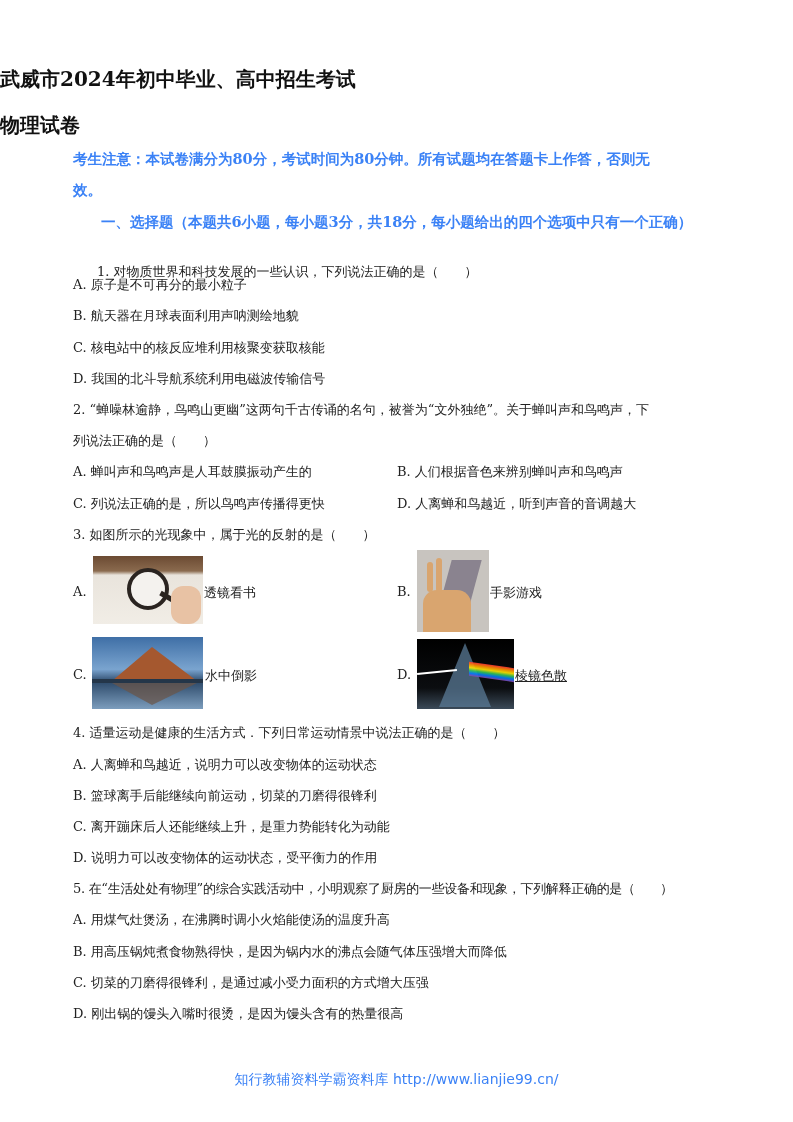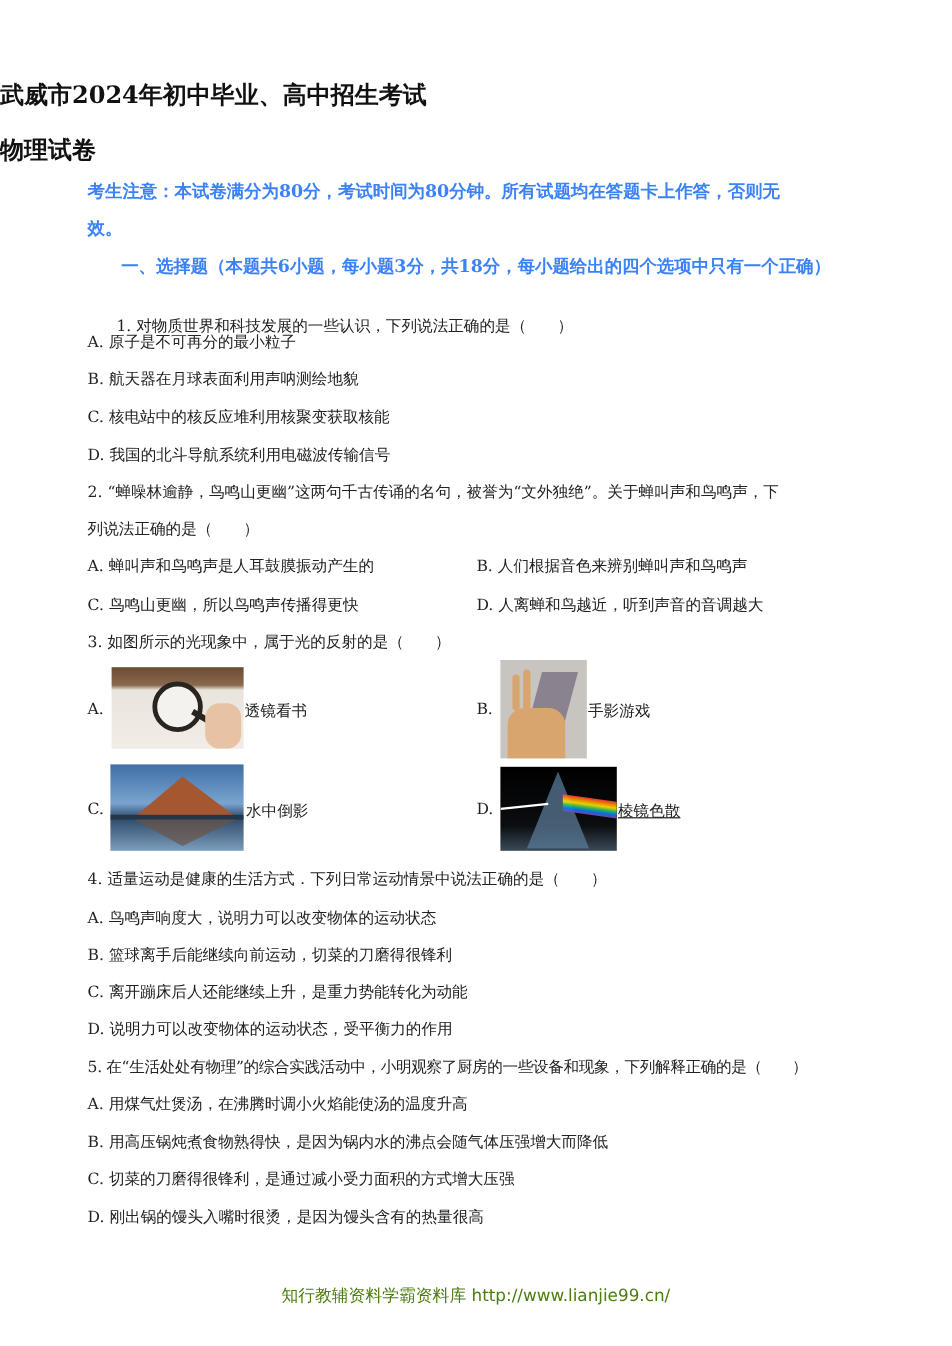--- a/index.html
+++ b/index.html
@@ -12,21 +12,21 @@
   .title {
     left: 0; width: 793px; text-align: left;
     font-weight: bold; font-size: 20px; color: #111;
   }
   .bold { font-weight: bold; font-size: 14.5px; color: #3b82f6; }
   .q { font-size: 13px; color: #222; }
   .img { position: absolute; overflow: hidden; }
   .footer {
     left: 0; width: 793px; text-align: center;
     font-family: "DejaVu Sans", "Liberation Sans", sans-serif;
-    font-size: 14px; color: #4d7c0f;
+    font-size: 14px; color: #3b82f6;
   }
 </style>
 </head>
 <body>
 
 <div class="abs title" style="top:66px;">武威市2024年初中毕业、高中招生考试</div>
 <div class="abs title" style="top:112px;">物理试卷</div>
 
 <div class="abs bold" style="left:73px;top:150px;">考生注意：本试卷满分为80分，考试时间为80分钟。所有试题均在答题卡上作答，否则无</div>
 <div class="abs bold" style="left:73px;top:181px;">效。</div>
@@ -38,21 +38,21 @@
   <div class="abs q" style="left:73px;top:307px;">B. 航天器在月球表面利用声呐测绘地貌</div>
   <div class="abs q" style="left:73px;top:339px;">C. 核电站中的核反应堆利用核聚变获取核能</div>
   <div class="abs q" style="left:73px;top:370px;">D. 我国的北斗导航系统利用电磁波传输信号</div>
 </div>
 
 <div>
   <div class="abs q" style="left:73px;top:401px;">2. “蝉噪林逾静，鸟鸣山更幽”这两句千古传诵的名句，被誉为“文外独绝”。关于蝉叫声和鸟鸣声，下</div>
   <div class="abs q" style="left:73px;top:432px;">列说法正确的是（　　）</div>
   <div class="abs q" style="left:73px;top:463px;">A. 蝉叫声和鸟鸣声是人耳鼓膜振动产生的</div>
   <div class="abs q" style="left:397px;top:463px;">B. 人们根据音色来辨别蝉叫声和鸟鸣声</div>
-  <div class="abs q" style="left:73px;top:495px;">C. 鸟鸣山更幽，所以鸟鸣声传播得更快</div>
+  <div class="abs q" style="left:73px;top:495px;">C. 列说法正确的是，所以鸟鸣声传播得更快</div>
   <div class="abs q" style="left:397px;top:495px;">D. 人离蝉和鸟越近，听到声音的音调越大</div>
 </div>
 
 <div>
   <div class="abs q" style="left:73px;top:526px;">3. 如图所示的光现象中，属于光的反射的是（　　）</div>
 
   <div class="abs q" style="left:73px;top:584px;">A.</div>
   <div class="img" style="left:93px;top:556px;width:110px;height:68px;background:linear-gradient(180deg,#6b4a32 0%,#8a6a4e 22%,#e9e4dc 28%,#f1ede6 100%);">
     <div style="position:absolute;left:34px;top:12px;width:34px;height:34px;border-radius:50%;border:4px solid #2a2420;background:#f4f2ee;"></div>
     <div style="position:absolute;left:66px;top:40px;width:22px;height:5px;background:#2a2420;transform:rotate(30deg);"></div>
@@ -81,21 +81,21 @@
   <div class="img" style="left:417px;top:639px;width:97px;height:70px;background:linear-gradient(180deg,#000000 0%,#0b0d10 70%,#3b4a58 100%);">
     <div style="position:absolute;left:22px;top:4px;width:0;height:0;border-left:26px solid transparent;border-right:26px solid transparent;border-bottom:64px solid #5a7a96;opacity:0.75;"></div>
     <div style="position:absolute;left:0;top:32px;width:40px;height:2px;background:#ffffff;transform:rotate(-6deg);"></div>
     <div style="position:absolute;left:52px;top:26px;width:45px;height:14px;background:linear-gradient(180deg,#ff3b30,#ff9500,#ffe600,#34c759,#007aff,#8e44ad);transform:skewY(8deg);opacity:0.9;"></div>
   </div>
   <div class="abs q" style="left:515px;top:667px;text-decoration:underline;">棱镜色散</div>
 </div>
 
 <div>
   <div class="abs q" style="left:73px;top:724px;">4. 适量运动是健康的生活方式．下列日常运动情景中说法正确的是（　　）</div>
-  <div class="abs q" style="left:73px;top:756px;">A. 鸟鸣声响度大，说明力可以改变物体的运动状态</div>
+  <div class="abs q" style="left:73px;top:756px;">A. 人离蝉和鸟越近，说明力可以改变物体的运动状态</div>
   <div class="abs q" style="left:73px;top:787px;">B. 篮球离手后能继续向前运动，切菜的刀磨得很锋利</div>
   <div class="abs q" style="left:73px;top:818px;">C. 离开蹦床后人还能继续上升，是重力势能转化为动能</div>
   <div class="abs q" style="left:73px;top:849px;">D. 说明力可以改变物体的运动状态，受平衡力的作用</div>
 </div>
 
 <div>
   <div class="abs q" style="left:73px;top:880px;letter-spacing:-0.3px;">5. 在“生活处处有物理”的综合实践活动中，小明观察了厨房的一些设备和现象，下列解释正确的是（　　）</div>
   <div class="abs q" style="left:73px;top:911px;">A. 用煤气灶煲汤，在沸腾时调小火焰能使汤的温度升高</div>
   <div class="abs q" style="left:73px;top:943px;">B. 用高压锅炖煮食物熟得快，是因为锅内水的沸点会随气体压强增大而降低</div>
   <div class="abs q" style="left:73px;top:974px;">C. 切菜的刀磨得很锋利，是通过减小受力面积的方式增大压强</div>

